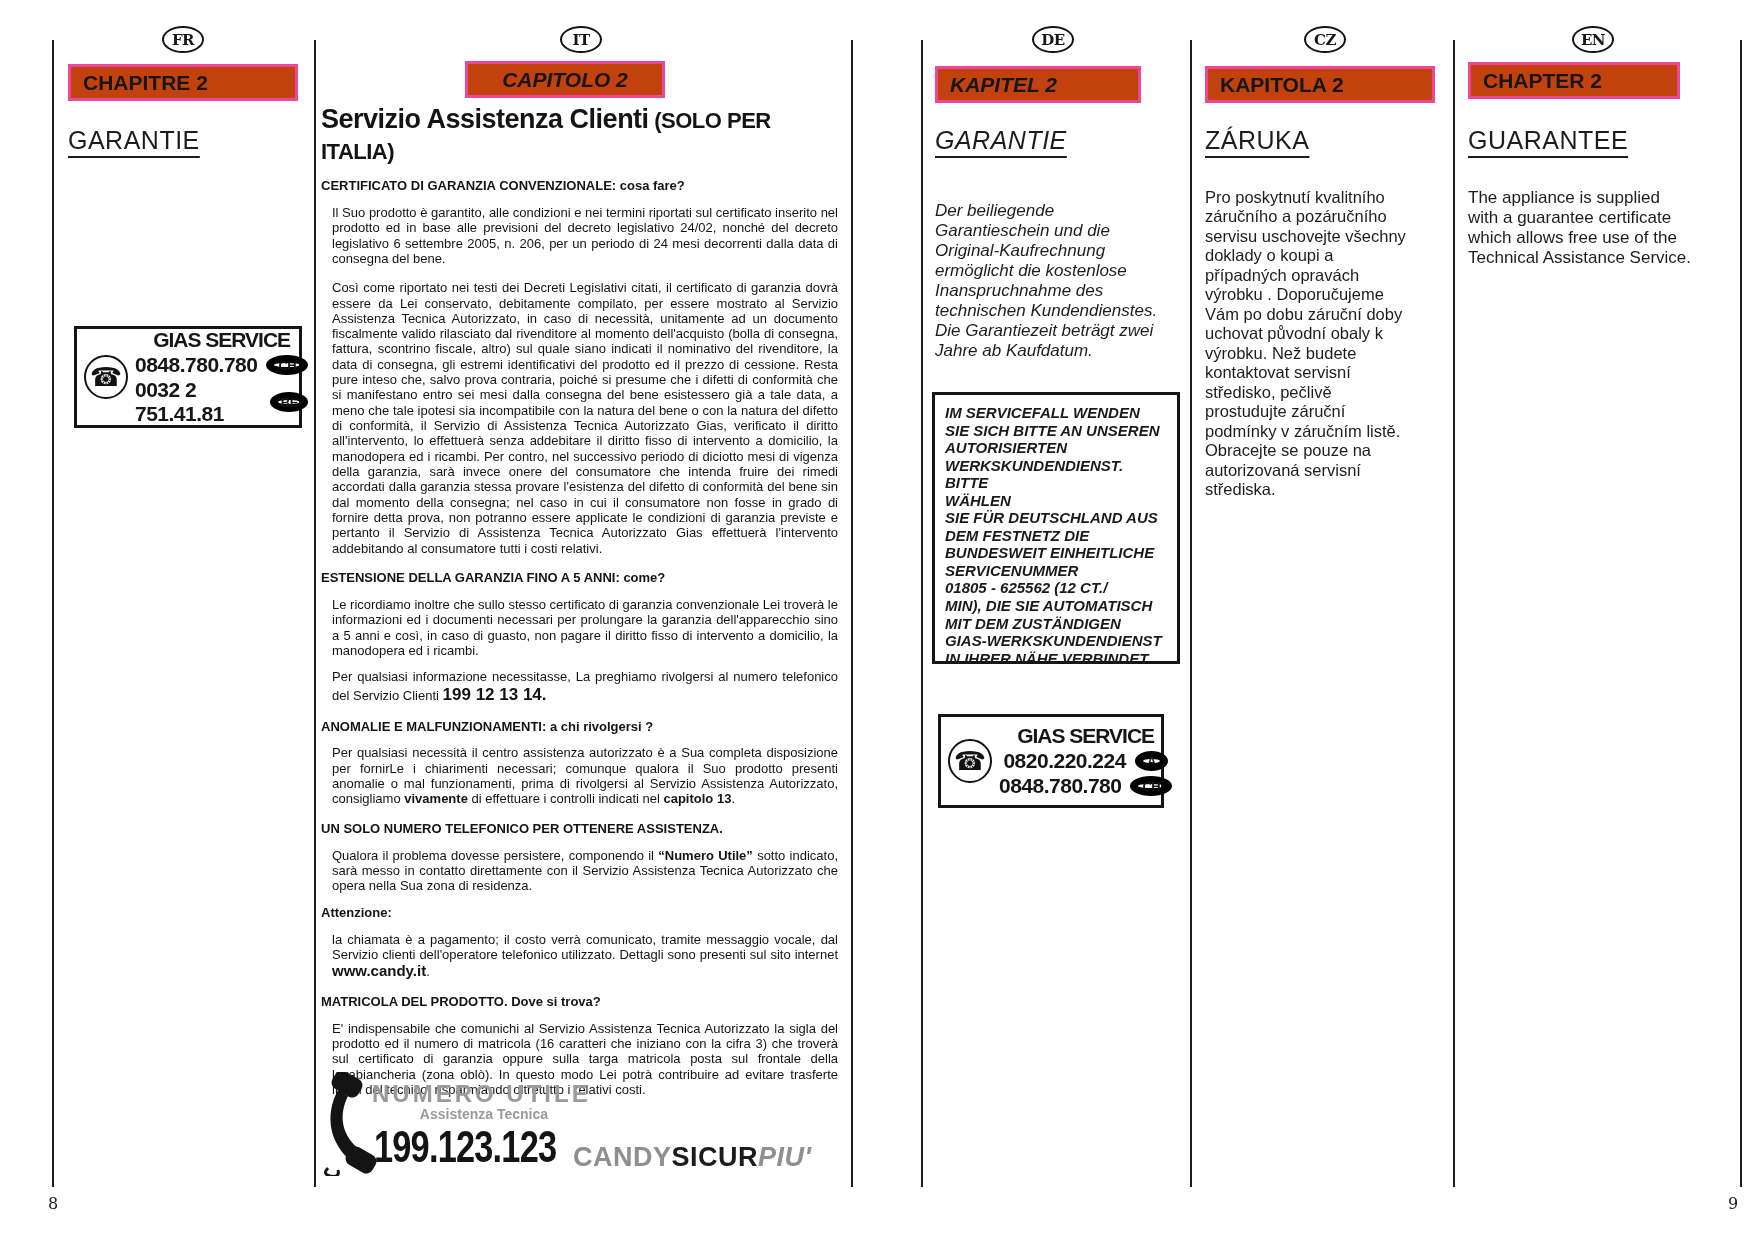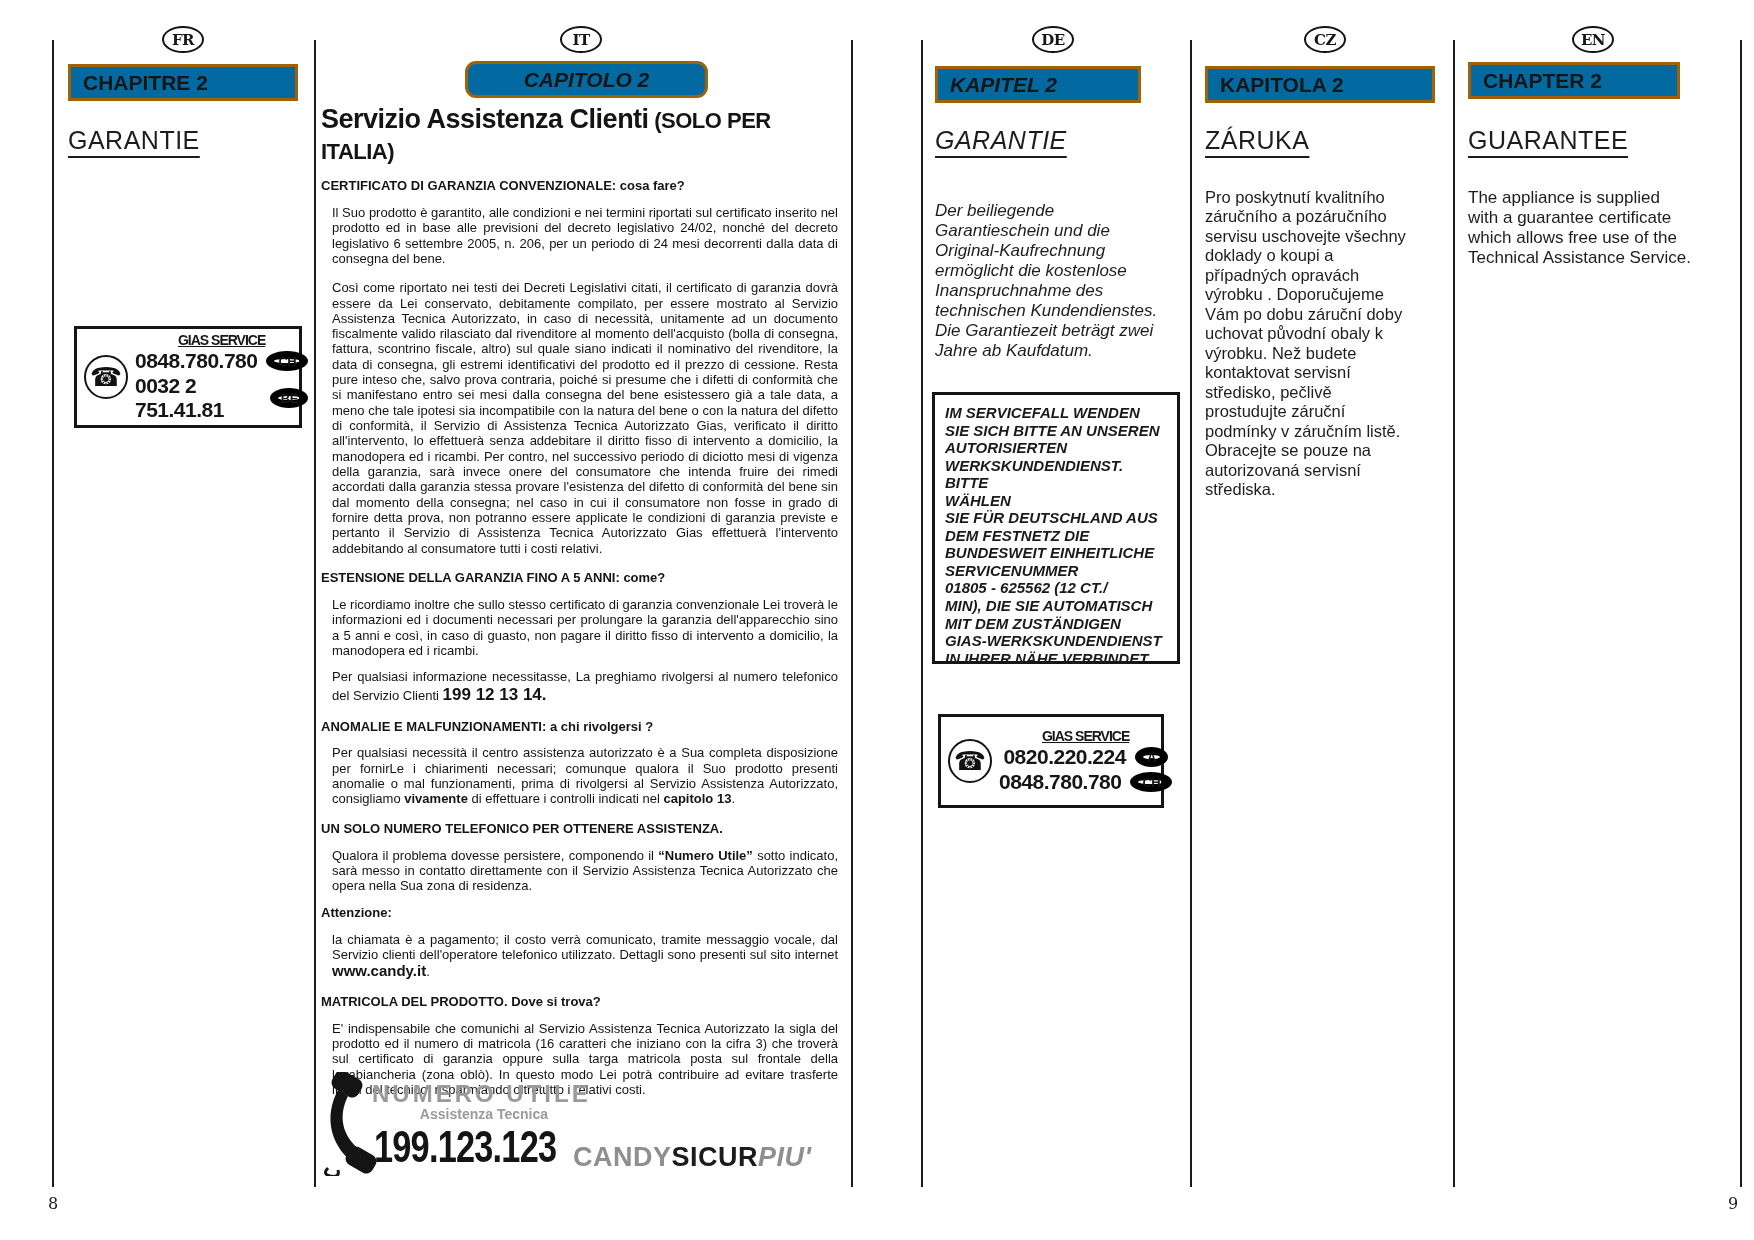--- a/index.html
+++ b/index.html
@@ -11,22 +11,22 @@
   .vrule { position:absolute; top:40px; height:1147px; width:2px; background:#1c1c1c; }
   .pagenum { position:absolute; font-family:"DejaVu Serif", serif; font-size:16px; color:#222; }
 
   .badge {
     position:absolute; top:26px; width:42px; height:27px; box-sizing:border-box;
     border:2px solid #141414; border-radius:50%;
     display:flex; align-items:center; justify-content:center;
     font-family:"DejaVu Serif", serif; font-weight:bold; font-size:15px; letter-spacing:-0.5px;
   }
   .chapbox {
-    position:absolute; height:37px; box-sizing:border-box; border:3px solid #a16207;
-    display:flex; align-items:center; font-weight:bold; font-size:21px; background:#0369a1;
+    position:absolute; height:37px; box-sizing:border-box; border:3px solid #ec4899;
+    display:flex; align-items:center; font-weight:bold; font-size:21px; background:#c2410c;
     padding:0 12px;
   }
   .chapbox.center { justify-content:center; }
   .italic { font-style:italic; }
 
   .coltitle {
     position:absolute; font-size:25px; letter-spacing:0.5px; color:#1d1d1d;
     text-decoration:underline; text-underline-offset:7px; text-decoration-thickness:1.5px;
   }
   .colbody { position:absolute; white-space:pre-line; font-size:17px; line-height:1.18; color:#1d1d1d; }
@@ -35,21 +35,21 @@
   .gias-box {
     position:absolute; box-sizing:border-box; border:3px solid #141414; background:#fff;
     display:flex; align-items:center; gap:7px; padding:5px 7px;
   }
   .gias-icon {
     flex:0 0 auto; width:44px; height:44px; box-sizing:border-box; border:2px solid #141414;
     border-radius:50%; display:flex; align-items:center; justify-content:center;
     font-family:"DejaVu Sans", sans-serif; font-size:26px; line-height:1; color:#111;
   }
   .gias-content { flex:1; display:flex; flex-direction:column; align-items:center; gap:1px; }
-  .gias-name { font-weight:bold; font-size:14px; letter-spacing:-1px;text-decoration:underline; }
+  .gias-name { font-weight:bold; font-size:21px; letter-spacing:-1px; }
   .gias-line { display:flex; align-items:center; gap:9px; font-weight:bold; font-size:21px; letter-spacing:-0.5px; }
   .country-oval {
     box-sizing:border-box; min-width:32px; height:20px; border:8px solid #000000; border-radius:50%;
     display:inline-flex; align-items:center; justify-content:center;
     font-size:13px; font-weight:bold; padding:0 4px; letter-spacing:-0.5px;
   }
 
   
   .it-col { position:absolute; left:321px; top:104px; width:528px; color:#141414; }
   .it-title { font-weight:bold; font-size:27px; letter-spacing:-0.5px; margin-bottom:12px; }
@@ -100,21 +100,21 @@
   <div class="badge" style="left:1304px;">
       <span>CZ</span>
     </div>
   <div class="badge" style="left:1572px;">
       <span>EN</span>
     </div>
 
   <div class="chapbox" style="left:68px; top:64px; width:230px;">
       <span>CHAPITRE 2</span>
     </div>
-  <div class="chapbox center italic" style="left:465px; top:61px; width:243px;border-radius:11px;">
+  <div class="chapbox center italic" style="left:465px; top:61px; width:200px;">
       <span>CAPITOLO 2</span>
     </div>
   <div class="chapbox italic" style="left:935px; top:66px; width:206px;">
       <span>KAPITEL 2</span>
     </div>
   <div class="chapbox" style="left:1205px; top:66px; width:230px;">
       <span>KAPITOLA 2</span>
     </div>
   <div class="chapbox" style="left:1468px; top:62px; width:212px;">
       <span>CHAPTER 2</span>

